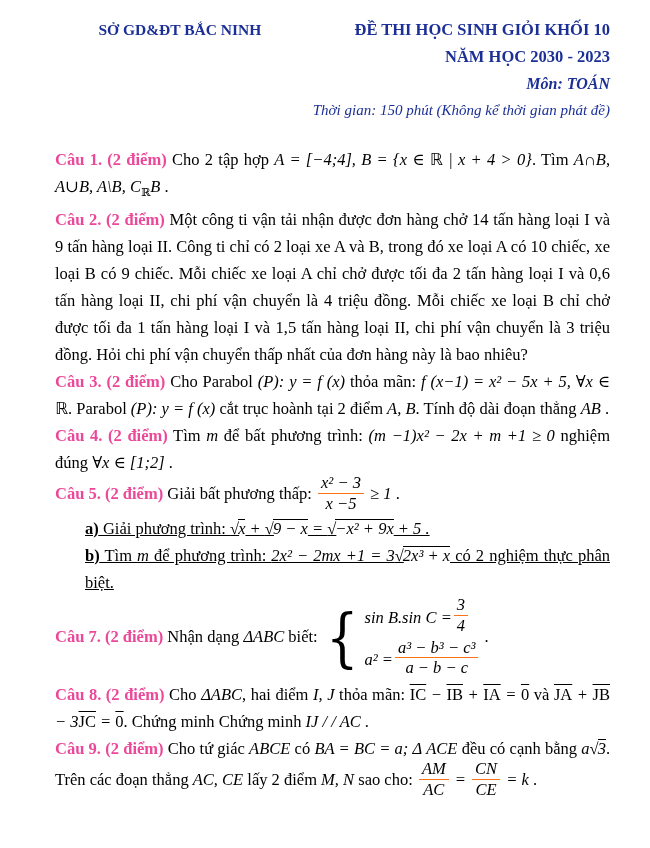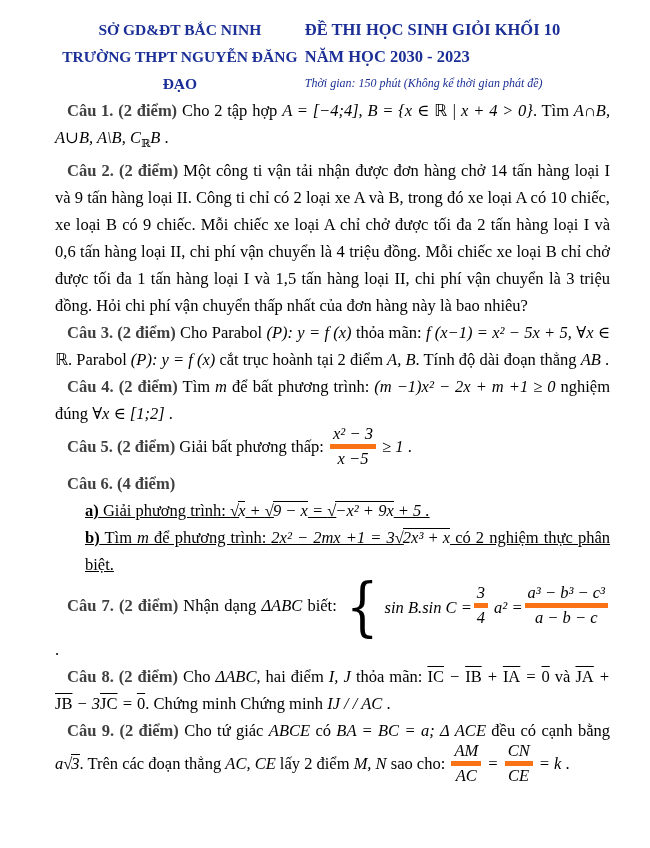--- a/index.html
+++ b/index.html
@@ -8,81 +8,80 @@
     width:650px;height:848px;
     margin:0 auto;
     background:#ffffff;
     font-family:"Liberation Serif","DejaVu Serif","DejaVu Sans",serif;
     color:#000;
     overflow:hidden;
     box-sizing:border-box;
     padding:16px 40px 0 55px;
   }
   
-  .hdr{display:flex;width:100%;font-family:Liberation Serif, serif;}
+  .hdr{display:flex;width:100%;margin-bottom:22px;font-family:Liberation Serif, serif;}
   .hdr-left{width:45%;text-align:center;color:#1b2f96;font-weight:bold;
             font-size:15.5px;line-height:27px;}
-  .hdr-right{width:55%;text-align:left;color:#1b2f96;font-size:16px;line-height:27px;}
+  .hdr-right{width:55%;text-align:right;color:#1b2f96;font-size:16px;line-height:27px;}
   .hdr-right .t1,.hdr-right .t2{font-weight:bold;font-size:16.5px;}
   .hdr-right .t3{font-weight:bold;font-style:italic;}
-  .hdr-right .t4{font-style:italic;font-size:12px;}
+  .hdr-right .t4{font-style:italic;font-size:15px;}
   
   p.q{margin:0;font-size:16.5px;line-height:27px;text-align:justify;}
-  .qlabel{color:#404040;font-weight:bold;margin-left:12px;}
+  .qlabel{color:#ec4899;font-weight:bold;}
   .item{padding-left:30px;text-decoration:underline;}
   .marker{font-weight:bold;}
   .math{font-style:italic;}
   .sub{vertical-align:sub;font-size:0.68em;font-style:normal;}
   
   .frac{display:inline-block;vertical-align:middle;text-align:center;
         font-style:italic;line-height:1.08;padding:0 2px;position:relative;top:-2px;}
-  .frac .num{display:block;border-bottom:5px solid #f97316;padding:0 3px 1px 3px;}
+  .frac .num{display:block;border-bottom:1px solid #f97316;padding:0 3px 1px 3px;}
   .frac .den{display:block;padding:1px 3px 0 3px;}
   
   .sqrt{white-space:nowrap;}
   .sqrt .rsgn{font-style:normal;}
   .sqrt .rad{font-style:italic;border-top:1px solid #000;display:inline-block;
              padding-top:0px;margin-left:-1px;line-height:1.15;}
   
   .vec{text-decoration:overline;}
   
   .system{display:inline-flex;align-items:center;vertical-align:middle;margin:2px 0;}
   .system .brace{font-size:64px;font-weight:400;line-height:0.85;
                  font-family:"DejaVu Serif",serif;transform:scaleX(.8);}
-  .system .eqs{display:flex;gap:4px;margin-left:2px;}
+  .system .eqs{display:flex;flex-direction:column;gap:4px;margin-left:2px;}
   .system .eqrow{display:flex;align-items:center;white-space:nowrap;}
 </style>
 </head>
 <body>
 
 <div class="page">
 
   <div class="hdr">
     <div class="hdr-left">
       <div>SỞ GD&amp;ĐT BẮC NINH</div>
-      <div>TRƯỜNG THPT NGUYỄN ĐĂNG ĐẠO</div>
     </div>
     <div class="hdr-right">
       <div class="t1">ĐỀ THI HỌC SINH GIỎI KHỐI 10</div>
       <div class="t2">NĂM HỌC 2030 - 2023</div>
+      <div class="t3">Môn: TOÁN</div>
       <div class="t4">Thời gian: 150 phút (Không kể thời gian phát đề)</div>
     </div>
   </div>
 
   <p class="q"><span class="qlabel">Câu 1. (2 điểm)</span><span> Cho 2 tập hợp </span><span class="math">A = [−4;4], B = {x ∈ ℝ | x + 4 &gt; 0}</span><span>. Tìm </span><span class="math">A∩B, A∪B, A\B, C</span><span class="sub">ℝ</span><span class="math">B</span><span> .</span></p>
 
   <p class="q"><span class="qlabel">Câu 2. (2 điểm)</span><span> Một công ti vận tải nhận được đơn hàng chở 14 tấn hàng loại I và 9 tấn hàng loại II. Công ti chỉ có 2 loại xe A và B, trong đó xe loại A có 10 chiếc, xe loại B có 9 chiếc. Mỗi chiếc xe loại A chỉ chở được tối đa 2 tấn hàng loại I và 0,6 tấn hàng loại II, chi phí vận chuyển là 4 triệu đồng. Mỗi chiếc xe loại B chỉ chở được tối đa 1 tấn hàng loại I và 1,5 tấn hàng loại II, chi phí vận chuyển là 3 triệu đồng. Hỏi chi phí vận chuyển thấp nhất của đơn hàng này là bao nhiêu?</span></p>
 
   <p class="q"><span class="qlabel">Câu 3. (2 điểm)</span><span> Cho Parabol </span><span class="math">(P): y = f (x)</span><span> thỏa mãn: </span><span class="math">f (x−1) = x² − 5x + 5, ∀x ∈ ℝ</span><span>. Parabol </span><span class="math">(P): y = f (x)</span><span> cắt trục hoành tại 2 điểm </span><span class="math">A, B</span><span>. Tính độ dài đoạn thẳng </span><span class="math">AB</span><span> .</span></p>
 
   <p class="q"><span class="qlabel">Câu 4. (2 điểm)</span><span> Tìm </span><span class="math">m</span><span> để bất phương trình: </span><span class="math">(m −1)x² − 2x + m +1 ≥ 0</span><span> nghiệm đúng </span><span class="math">∀x ∈ [1;2]</span><span> .</span></p>
 
   <p class="q"><span class="qlabel">Câu 5. (2 điểm)</span><span> Giải bất phương thấp: </span><span class="frac"><span class="num">x² − 3</span><span class="den">x −5</span></span><span class="math"> ≥ 1</span><span> .</span></p>
 
-  <p class="q"><span class="qlabel">Câu 6. (4 điểm)</span></p>
 
   <p class="q item"><span class="marker">a)</span><span> Giải phương trình: </span><span class="sqrt"><span class="rsgn">√</span><span class="rad">x</span></span><span class="math"> + </span><span class="sqrt"><span class="rsgn">√</span><span class="rad">9 − x</span></span><span class="math"> = </span><span class="sqrt"><span class="rsgn">√</span><span class="rad">−x² + 9x</span></span><span class="math"> + 5 .</span></p>
 
   <p class="q item"><span class="marker">b)</span><span> Tìm </span><span class="math">m</span><span> để phương trình: </span><span class="math">2x² − 2mx +1 = 3</span><span class="sqrt"><span class="rsgn">√</span><span class="rad">2x³ + x</span></span><span> có 2 nghiệm thực phân biệt.</span></p>
 
   <p class="q"><span class="qlabel">Câu 7. (2 điểm)</span><span> Nhận dạng </span><span class="math">ΔABC</span><span> biết: </span><span class="system">
         <span class="brace">{</span>
         <span class="eqs">
           <span class="eqrow">
             <span class="math">sin B.sin C = </span>

